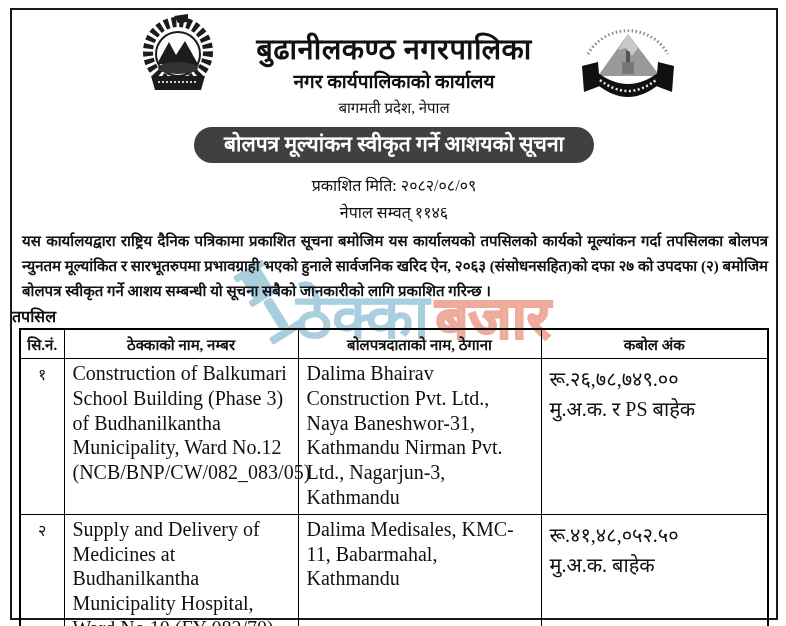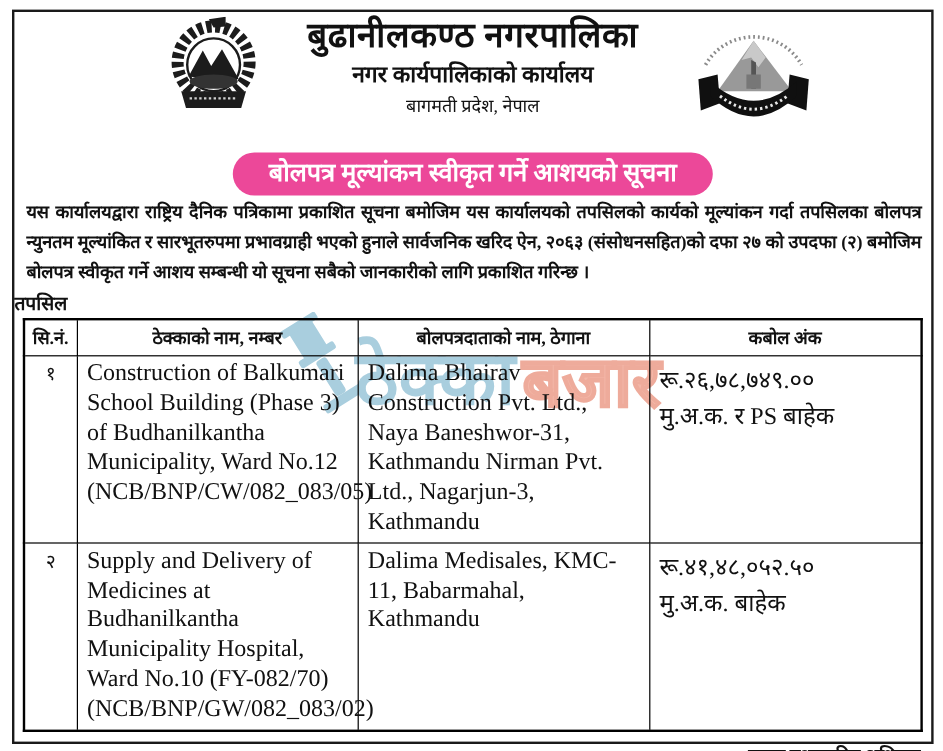--- a/index.html
+++ b/index.html
@@ -9,31 +9,31 @@
     font-family:"Liberation Serif","DejaVu Serif",serif;
     color:#111; position:relative; overflow:hidden;
   }
   .page {
     position:absolute; left:10px; top:8px; right:8px; bottom:6px;
     border:2.5px solid #1a1a1a; background:#fff;
   }
   .content { position:relative; z-index:1; height:100%; }
 
   
-  .header { position:relative; padding-top:2px; height:112px; text-align:center; }
+  .header { position:relative; padding-top:21px; height:112px; text-align:center; }
   .logo-left  { position:absolute; left:126px; top:4px;  width:80px; height:84px; }
   .logo-right { position:absolute; left:562px; top:18px; width:108px; height:74px; }
   .org-name { font-size:29px; font-weight:bold; line-height:37px; letter-spacing:0.5px; }
   .office   { font-size:19px; font-weight:bold; line-height:28px; }
   .addr     { font-size:15px; line-height:24px; }
 
   
   .banner-row { text-align:center; margin-top:5px; }
   .banner {
-    display:inline-block; background:#ec4899; color:#fff;
+    display:inline-block; background:#404040; color:#fff;
     font-size:21px; font-weight:bold; line-height:25px;
     padding:5px 30px 6px; border-radius:18px;
   }
 
   
   .dates { text-align:center; margin-top:9px; }
   .date-line { font-size:16px; line-height:27px; }
 
   
   .body-par {
@@ -117,20 +117,24 @@
         <path d="M100 38 L84 34 L82 58 L98 64 Z" fill="#101010"></path>
         <path d="M18 40 Q54 72 90 40 L90 52 Q54 86 18 52 Z" fill="#101010"></path>
         <path d="M26 52 Q54 74 82 52" fill="none" stroke="#e8e8e8" stroke-width="2.5" stroke-dasharray="2 2.5"></path>
       </svg>
     </div>
 
     <div class="banner-row">
       <div class="banner">बोलपत्र मूल्यांकन स्वीकृत गर्ने आशयको सूचना</div>
     </div>
 
+    <div class="dates">
+      <div class="date-line">प्रकाशित मिति: २०८२/०८/०९</div>
+      <div class="date-line">नेपाल सम्वत् ११४६</div>
+    </div>
 
     <p class="body-par">यस कार्यालयद्वारा राष्ट्रिय दैनिक पत्रिकामा प्रकाशित सूचना बमोजिम यस कार्यालयको तपसिलको कार्यको मूल्यांकन गर्दा तपसिलका बोलपत्र न्युनतम मूल्यांकित र सारभूतरुपमा प्रभावग्राही भएको हुनाले सार्वजनिक खरिद ऐन, २०६३ (संसोधनसहित)को दफा २७ को उपदफा (२) बमोजिम बोलपत्र स्वीकृत गर्ने आशय सम्बन्धी यो सूचना सबैको जानकारीको लागि प्रकाशित गरिन्छ ।</p>
 
     <div class="schedule-heading">तपसिल</div>
 
     <table class="schedule">
       <colgroup>
         <col style="width:44px">
           <col style="width:234px">
           <col style="width:243px">

